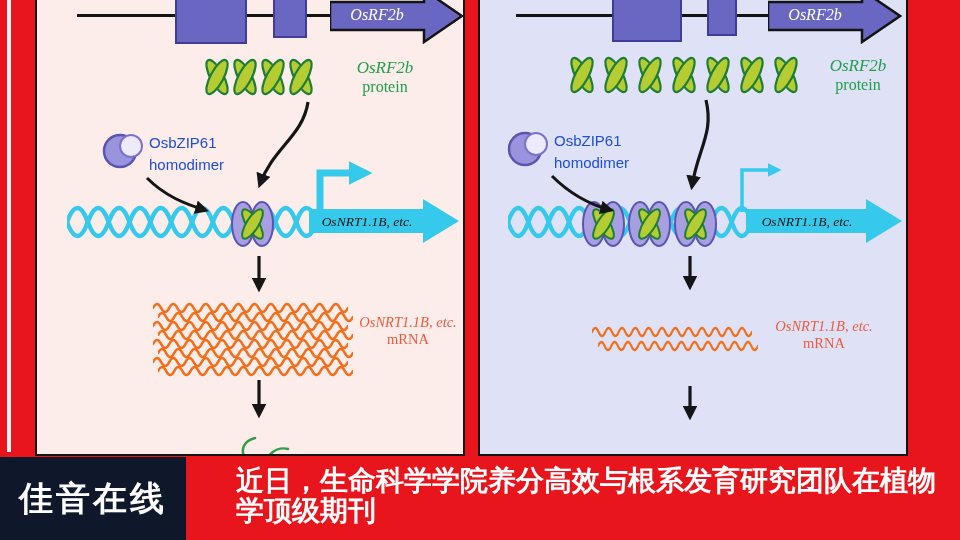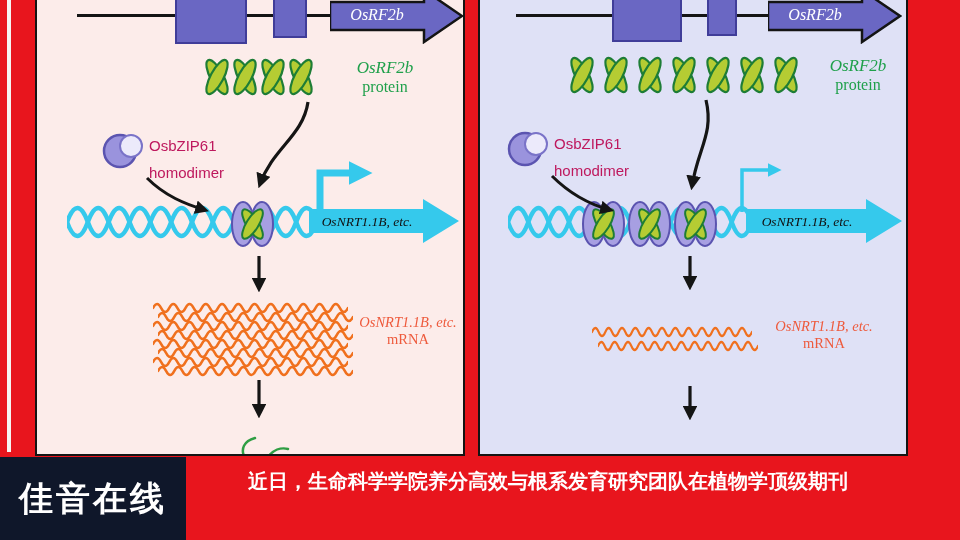--- a/index.html
+++ b/index.html
@@ -9,28 +9,28 @@
   .panel{position:absolute;top:-18px;height:474px;width:430px;border:2.5px solid #141414;overflow:hidden}
   #panel-left{left:35px;background:#fcecea}
   #panel-right{left:478px;background:#dfe1f6}
   .gene-line{position:absolute;height:3px;background:#141414}
   .exon{position:absolute;background:#6a67c3;border:2px solid #403d99}
   .lbl{position:absolute;font-weight:normal}
   .serif{font-family:"Liberation Serif","DejaVu Serif",serif}
   .gene-arrow-label{color:#ffffff;font-style:italic;font-size:16px;text-align:center}
   .protein-label{color:#1fa04b;text-align:center;font-size:16px;line-height:19px}
   .protein-label .g{font-style:italic;font-size:17px}
-  .homodimer-label{color:#be185d;font-size:15px;line-height:27px;white-space:pre-line}
+  .homodimer-label{color:#1d4ed8;font-size:15px;line-height:22px;white-space:pre-line}
   .target-label{color:#111;font-style:italic;font-size:13.5px;text-align:center}
   .mrna-label{color:#ee5a3c;text-align:center;font-size:14.5px;line-height:17px}
   .mrna-label .g{font-style:italic}
   .flow{position:absolute;left:0;top:0;pointer-events:none}
   .brand-box{position:absolute;left:0;top:457px;width:186px;height:83px;background:#0f172a;display:flex;align-items:center;justify-content:center}
   .brand-text{color:#fff;font-size:34px;font-weight:bold;letter-spacing:3px}
-  .caption{position:absolute;left:196px;top:466px;width:760px;color:#fff;font-weight:bold;font-size:20px;line-height:30px}
+  .caption{position:absolute;left:184px;top:466px;width:760px;color:#fff;font-weight:bold;font-size:28px;line-height:30px}
   .cap1{padding-left:52px}
   .cap2{padding-left:18px}
 </style>
 </head>
 <body>
 
 <svg width="0" height="0" style="position:absolute" aria-hidden="true">
   <defs>
     <g id="protein-unit">
       <ellipse cx="16" cy="23" rx="19" ry="6.5" transform="rotate(62 16 23)" fill="#b5cc33" stroke="#1e7d36" stroke-width="2.2"></ellipse>

